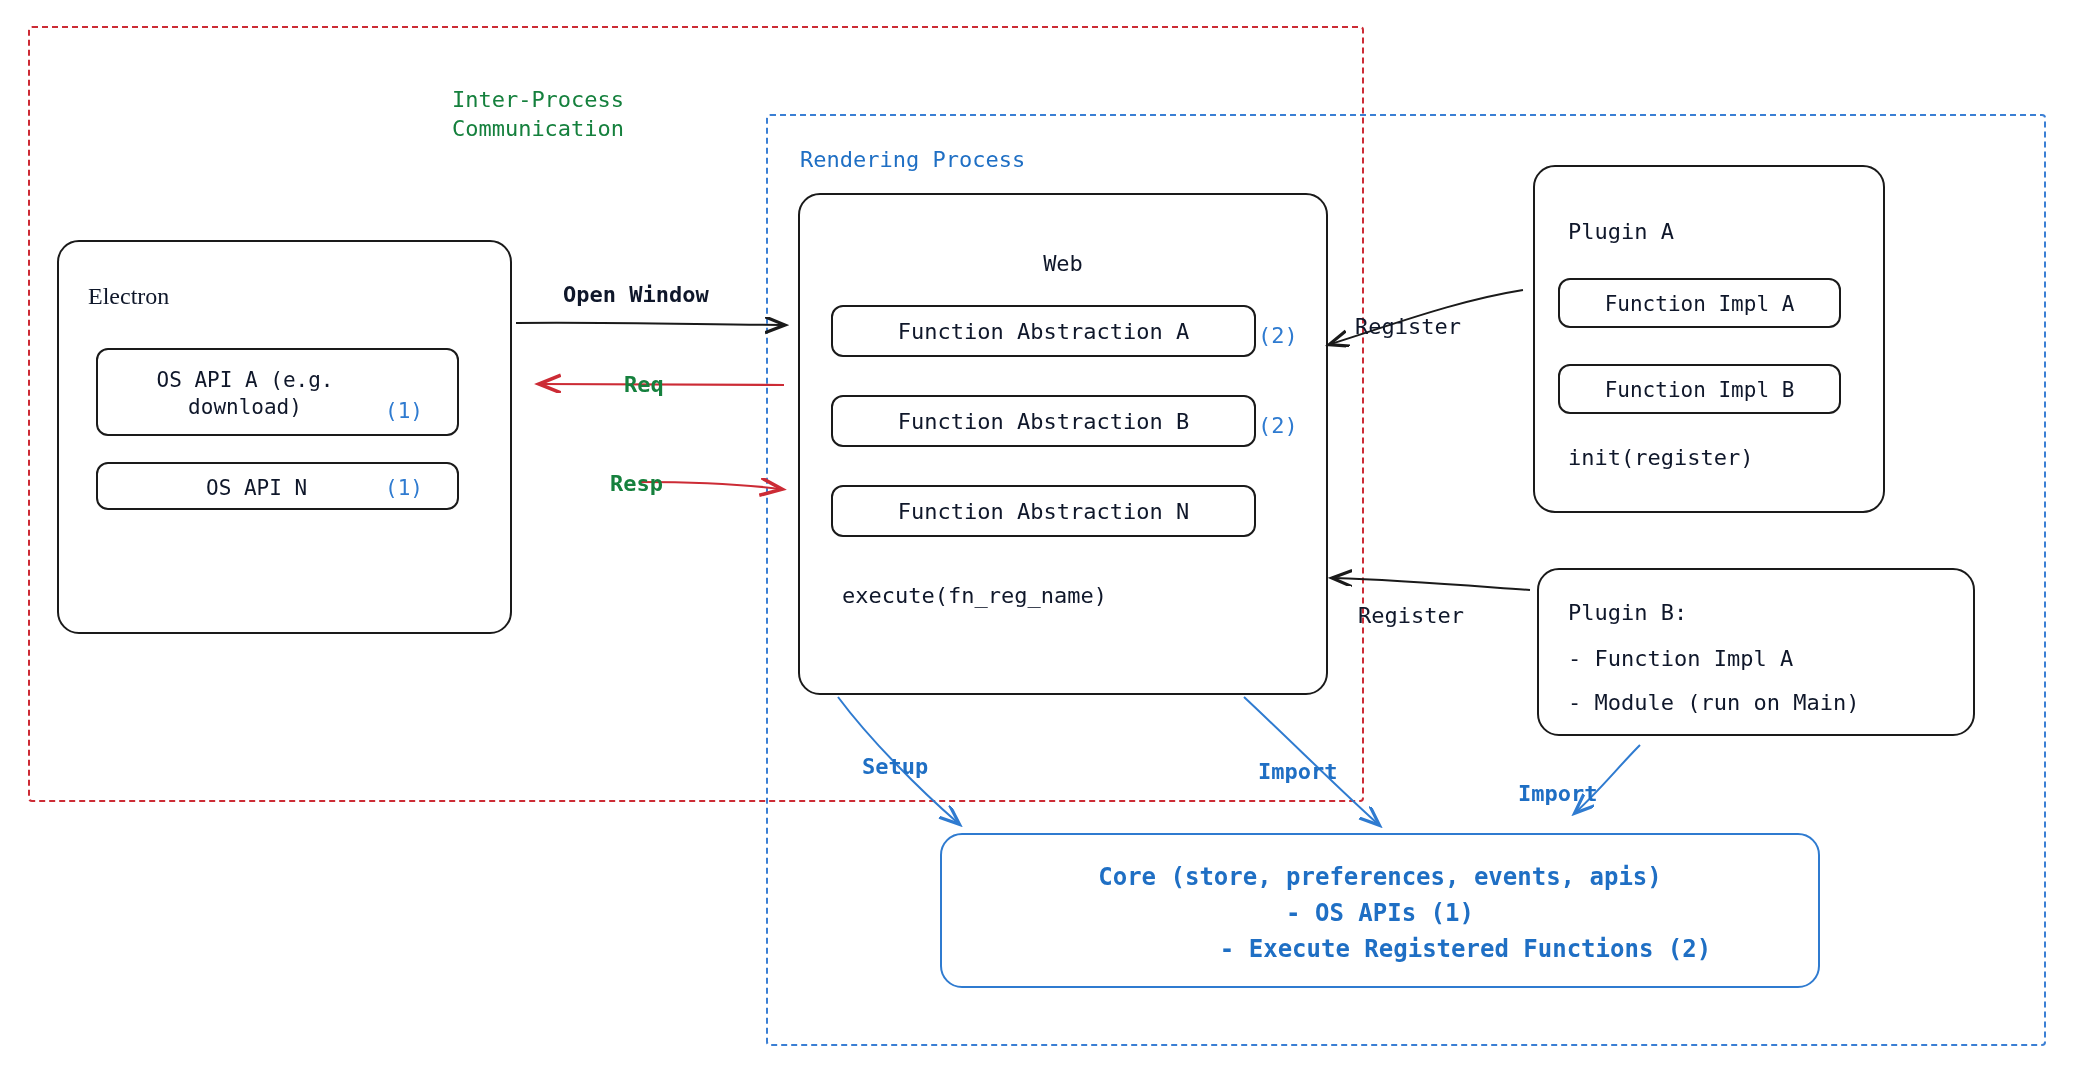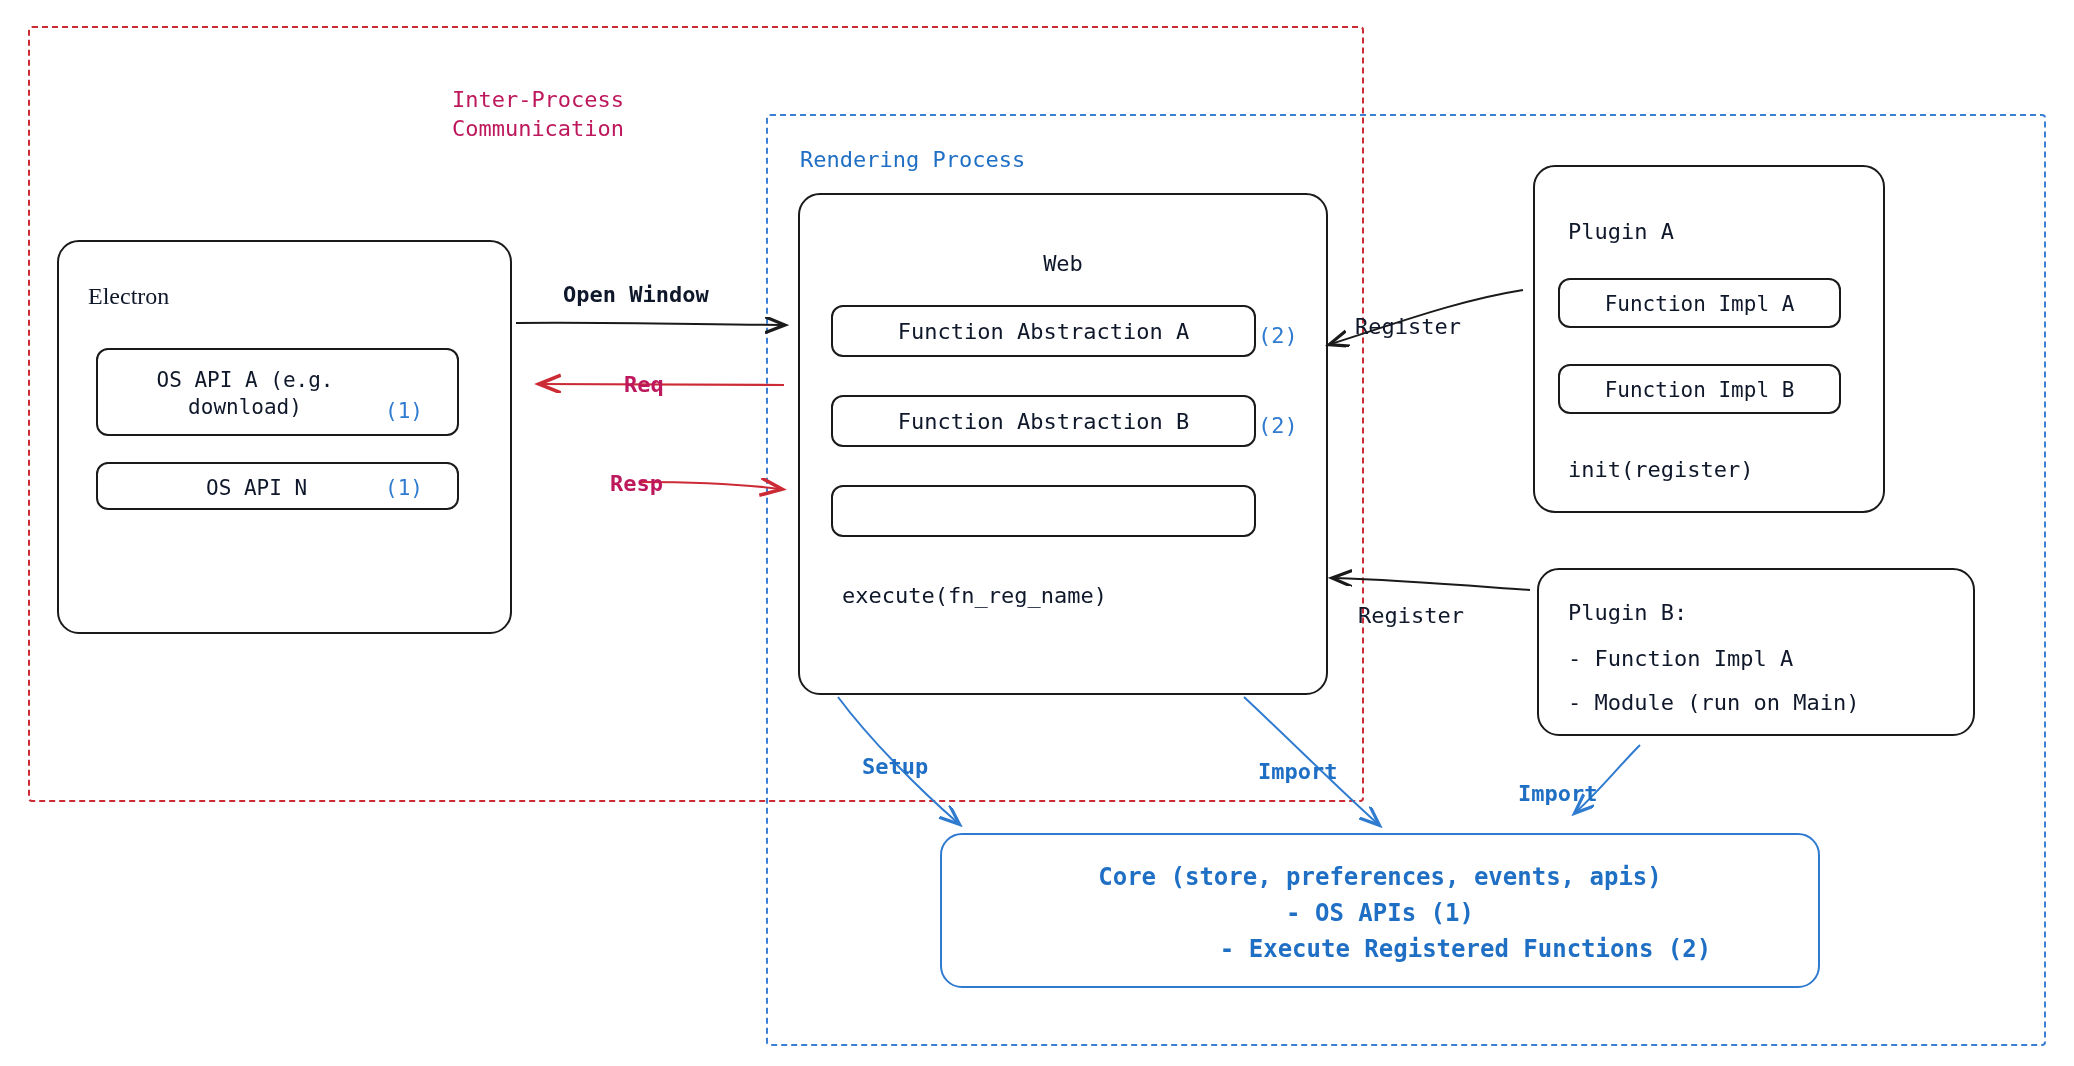--- a/index.html
+++ b/index.html
@@ -61,21 +61,21 @@
   .txt {
     position: absolute;
     white-space: pre;
     color: #0f172a;
     line-height: 1.3;
   }
   .center {
     text-align: center;
   }
 
-  .red { color: #be185d; }
+  .red { color: #15803d; }
   .blue { color: #2f7bd0; }
   .blue-strong { color: #1f6fc4; }
   .f21 { font-size: 21px; }
   .f22 { font-size: 22px; }
   .f24 { font-size: 24px; }
 
   .bold { font-weight: 700; }
 </style>
 </head>
 <body>
@@ -108,33 +108,34 @@
 
   <div class="box inner" style="left:831px; top:305px; width:425px; height:52px;"></div>
   <div class="txt f22 center" style="left:831px; top:318px; width:425px;">Function Abstraction A</div>
   <div class="txt blue f22" style="left:1258px; top:322px;">(2)</div>
 
   <div class="box inner" style="left:831px; top:395px; width:425px; height:52px;"></div>
   <div class="txt f22 center" style="left:831px; top:408px; width:425px;">Function Abstraction B</div>
   <div class="txt blue f22" style="left:1258px; top:412px;">(2)</div>
 
   <div class="box inner" style="left:831px; top:485px; width:425px; height:52px;"></div>
+  <div class="txt f22 center" style="left:831px; top:498px; width:425px;">Function Abstraction N</div>
 
   <div class="txt f22" style="left:842px; top:582px;">execute(fn_reg_name)</div>
 
   <div class="box" style="left:1533px; top:165px; width:352px; height:348px;"></div>
   <div class="txt f22" style="left:1568px; top:218px;">Plugin A</div>
 
   <div class="box inner" style="left:1558px; top:278px; width:283px; height:50px;"></div>
   <div class="txt f21 center" style="left:1558px; top:291px; width:283px;">Function Impl A</div>
 
   <div class="box inner" style="left:1558px; top:364px; width:283px; height:50px;"></div>
   <div class="txt f21 center" style="left:1558px; top:377px; width:283px;">Function Impl B</div>
 
-  <div class="txt f22" style="left:1568px; top:456px;">init(register)</div>
+  <div class="txt f22" style="left:1568px; top:444px;">init(register)</div>
 
   <div class="box" style="left:1537px; top:568px; width:438px; height:168px;"></div>
   <div class="txt f22" style="left:1568px; top:599px;">Plugin B:</div>
   <div class="txt f22" style="left:1568px; top:645px;">- Function Impl A</div>
   <div class="txt f22" style="left:1568px; top:689px;">- Module (run on Main)</div>
 
   <div class="box core" style="left:940px; top:833px; width:880px; height:155px;"></div>
   <div class="txt blue-strong f24 bold center" style="left:940px; top:862px; width:880px;">Core (store, preferences, events, apis)</div>
   <div class="txt blue-strong f24 bold center" style="left:940px; top:898px; width:880px;">- OS APIs (1)</div>
   <div class="txt blue-strong f24 bold center" style="left:940px; top:934px; width:1051px;">- Execute Registered Functions (2)</div>

